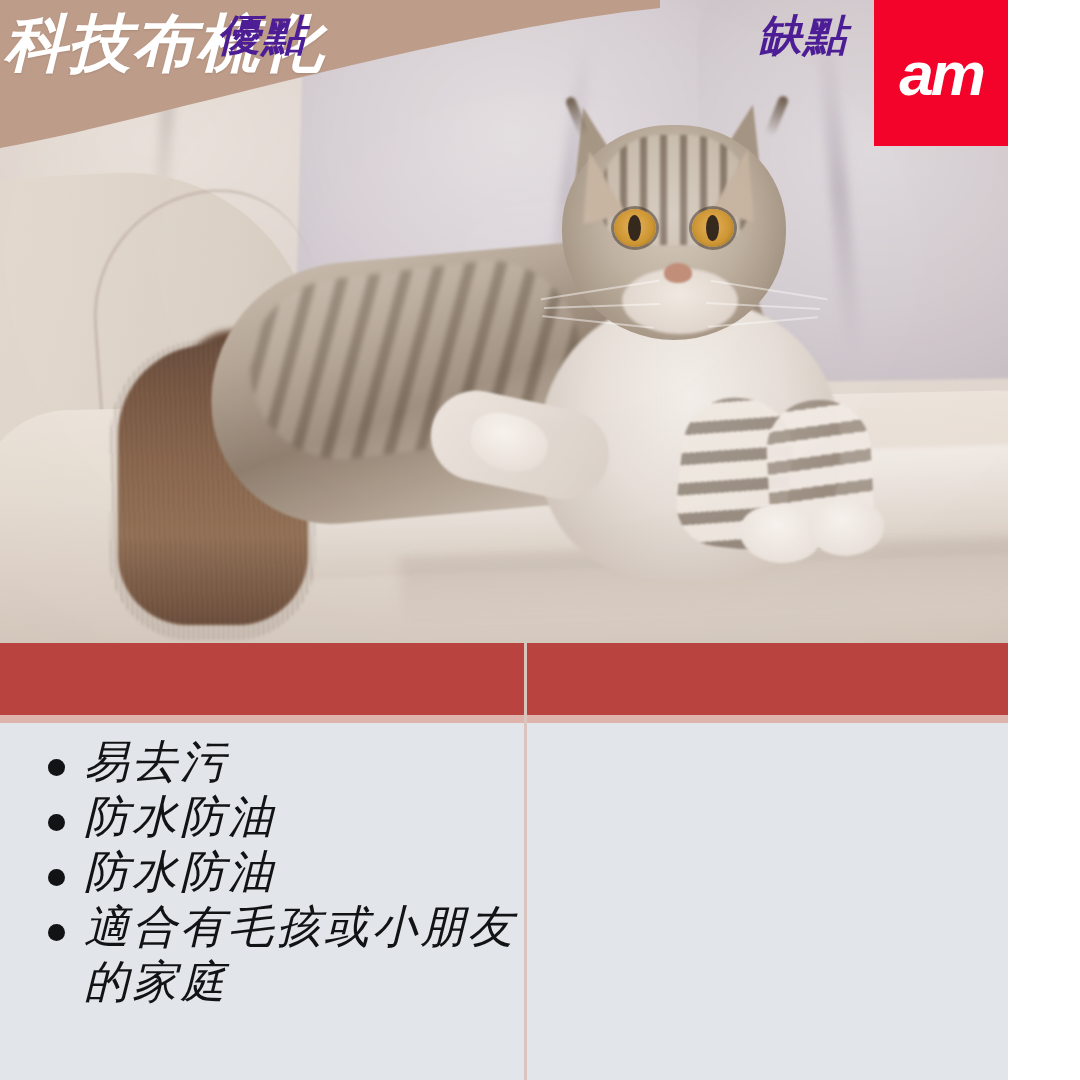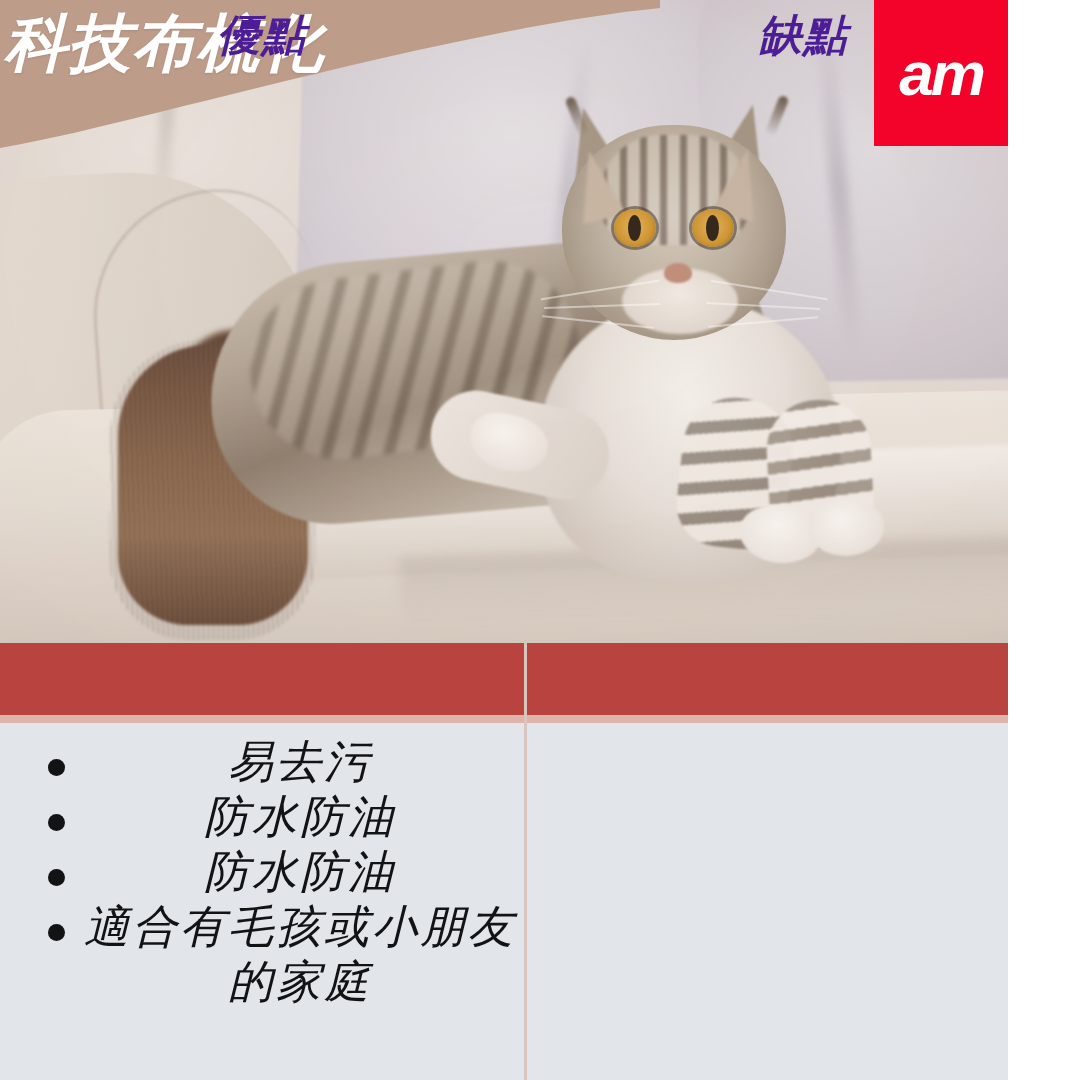--- a/index.html
+++ b/index.html
@@ -526,21 +526,20 @@
     margin: 0;
     padding: 0;
   }
   ul.bullets li {
     position: relative;
     font-size: 45px;
     line-height: 1.22;
     color: #111315;
     letter-spacing: 3px;
     padding-left: 58px;
-    text-align: center;
   }
   ul.bullets li::before {
     content: "";
     position: absolute;
     left: 22px;
     top: 24px;
     width: 17px;
     height: 17px;
     border-radius: 50%;
     background: #111315;

